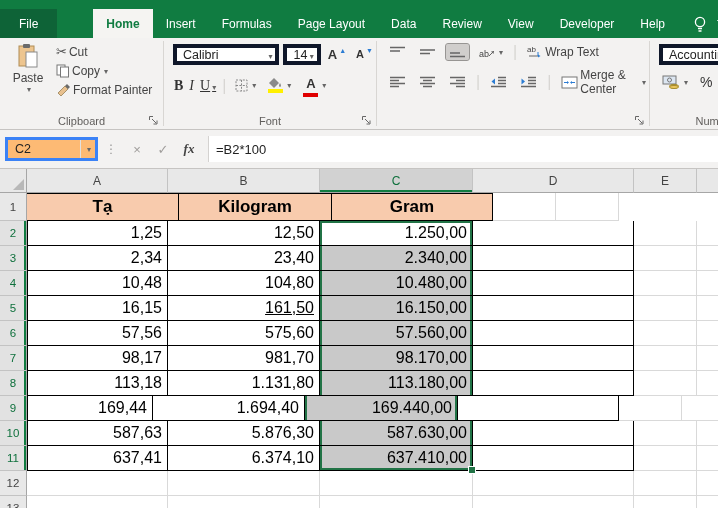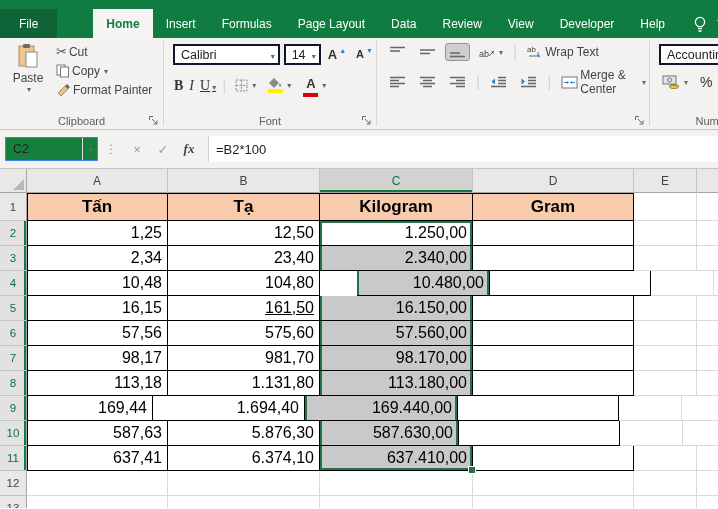--- a/index.html
+++ b/index.html
@@ -12,21 +12,21 @@
   .tab.active{background:#F5F4F2;color:#107C41;font-weight:bold;margin-left:36px;}
   .tellme{margin-left:14px;display:flex;align-items:center;gap:9px;color:#fff;font-size:13px;height:27px;flex:none;cursor:pointer;}
   
   .ribbon{height:91px;background:#F3F2F1;border-bottom:1px solid #C6C4C2;display:flex;overflow:hidden;}
   .rgroup{position:relative;flex:none;padding-top:3px;box-sizing:border-box;height:100%;}
   .vsep{width:1px;background:#D8D6D3;margin:3px 0;flex:none;}
   .glabel{position:absolute;bottom:2px;left:0;right:0;text-align:center;font-size:11px;color:#605E5C;}
   .launcher{position:absolute;right:4px;bottom:3px;width:11px;height:11px;cursor:pointer;}
   .rsmalltext{font-size:12px;color:#444;}
   .dd::after{content:"▾";font-size:8px;color:#666;margin-left:2px;}
-  .combo{background:#fff;border:2px solid #0f172a;height:21px;display:flex;align-items:center;box-sizing:border-box;font-size:12.5px;color:#222;padding-left:6px;cursor:pointer;}
+  .combo{background:#fff;border:4px solid #0f172a;height:21px;display:flex;align-items:center;box-sizing:border-box;font-size:12.5px;color:#222;padding-left:6px;cursor:pointer;}
   .combo .dd{margin-left:auto;padding-right:3px;}
   .iconbtn{display:flex;align-items:center;gap:2px;cursor:pointer;padding:2px 3px;border-radius:2px;}
   .iconbtn.sel{background:#D0CECC;outline:1px solid #979593;}
   .clip-content{display:flex;padding-left:2px;}
   .pastebtn{width:52px;display:flex;flex-direction:column;align-items:center;cursor:pointer;padding-top:2px;}
   .pastebtn .rsmalltext{margin-top:2px;}
   .clipcol{display:flex;flex-direction:column;gap:3px;padding-top:2px;}
   .clipcol .iconbtn{padding:1px 2px;}
   .fontrow1{display:flex;align-items:center;gap:4px;padding-left:9px;margin-top:3px;}
   .fontrow2{display:flex;align-items:center;gap:6px;padding-left:10px;margin-top:7px;}
@@ -35,21 +35,21 @@
   .unl{text-decoration:underline;font-size:14px;color:#333;font-family:"Liberation Serif",serif;}
   .fontA{font-weight:bold;font-size:13px;color:#333;line-height:11px;}
   .colorbar{height:4px;width:15px;margin-top:1px;}
   .alnrow1{display:flex;align-items:center;gap:7px;padding-left:9px;margin-top:2px;}
   .alnrow2{display:flex;align-items:center;gap:7px;padding-left:9px;margin-top:5px;}
   .numrow1{padding-left:9px;margin-top:3px;}
   .numrow2{display:flex;align-items:center;gap:9px;padding-left:9px;margin-top:8px;}
   .pct{font-size:14px;color:#333;}
   
   .fxbar{height:39px;background:#F3F2F1;border-bottom:1px solid #C6C4C2;display:flex;align-items:center;box-sizing:border-box;padding-left:5px;}
-  .namebox{width:93px;height:24px;background:#15803d;border:1px solid #3b82f6;display:flex;align-items:center;box-sizing:border-box;font-size:12.5px;color:#222;padding-left:7px;}
+  .namebox{width:93px;height:24px;background:#fdba74;border:3px solid #3b82f6;display:flex;align-items:center;box-sizing:border-box;font-size:12.5px;color:#222;padding-left:7px;}
   .namebox .dd{margin-left:auto;border-left:1px solid #E1E1E1;height:100%;display:flex;align-items:center;padding:0 4px;}
   .fxdots{color:#999;font-size:12px;margin:0 7px;}
   .fxbtn{width:26px;text-align:center;font-size:13px;color:#9F9D9B;cursor:pointer;}
   .fxbtn.fx{color:#444;font-style:italic;font-family:"Liberation Serif",serif;font-weight:bold;}
   .fxinput{flex:1;height:26px;background:#fff;border-left:1px solid #D4D2D0;margin-left:6px;display:flex;align-items:center;font-size:13px;color:#222;padding-left:7px;}
   
   #grid{height:339px;overflow:hidden;background:#fff;}
   .grow{display:flex;flex:none;width:760px;}
   .corner{width:27px;height:24px;background:#E8E8E8;border-right:1px solid #A6A6A6;border-bottom:1px solid #A6A6A6;box-sizing:border-box;position:relative;flex:none;cursor:pointer;}
   .corner::after{content:"";position:absolute;right:2px;bottom:2px;border-style:solid;border-width:0 0 11px 11px;border-color:transparent transparent #B8B8B8 transparent;}
@@ -350,21 +350,20 @@
       <div class="corner"></div>
       <div class="colhdr" style="width: 141px;">A</div>
       <div class="colhdr" style="width: 152px;">B</div>
       <div class="colhdr hsel" style="width: 153px;">C</div>
       <div class="colhdr" style="width: 161px;">D</div>
       <div class="colhdr" style="width: 63px;">E</div>
       <div class="colhdr" style="width: 63px;">F</div>
     </div>
     <div class="grow" style="height: 28px;">
       <div class="rowhdr">1</div>
-      <div class="cell tc th" style="width: 141px; box-shadow: rgb(0, 0, 0) 1px 1px 0px inset;">Tấn</div>
       <div class="cell tc th" style="width: 152px; box-shadow: rgb(0, 0, 0) 0px 1px 0px inset;">Tạ</div>
       <div class="cell tc th" style="width: 153px; box-shadow: rgb(0, 0, 0) 0px 1px 0px inset;">Kilogram</div>
       <div class="cell tc th" style="width: 161px; box-shadow: rgb(0, 0, 0) 0px 1px 0px inset;">Gram</div>
       <div class="cell" style="width: 63px;"></div>
       <div class="cell" style="width: 63px;"></div>
     </div>
     <div class="grow" style="height: 25px;">
       <div class="rowhdr hsel">2</div>
       <div class="cell tc" style="width: 141px; box-shadow: rgb(0, 0, 0) 1px 0px 0px inset;">1,25</div>
       <div class="cell tc" style="width: 152px;">12,50</div>
@@ -379,21 +378,21 @@
       <div class="cell tc" style="width: 152px;">23,40</div>
       <div class="cell tc gsel" style="width: 153px; box-shadow: rgb(33, 115, 70) 2px 0px 0px inset, rgb(33, 115, 70) -2px 0px 0px inset;">2.340,00</div>
       <div class="cell tc" style="width: 161px;"></div>
       <div class="cell" style="width: 63px;"></div>
       <div class="cell" style="width: 63px;"></div>
     </div>
     <div class="grow" style="height: 25px;">
       <div class="rowhdr hsel">4</div>
       <div class="cell tc" style="width: 141px; box-shadow: rgb(0, 0, 0) 1px 0px 0px inset;">10,48</div>
       <div class="cell tc" style="width: 152px;">104,80</div>
-      <div class="cell tc gsel" style="width: 133px; box-shadow: rgb(33, 115, 70) 2px 0px 0px inset, rgb(33, 115, 70) -2px 0px 0px inset; margin-left: 37px;">10.480,00</div>
+      <div class="cell tc gsel" style="width: 153px; box-shadow: rgb(33, 115, 70) 2px 0px 0px inset, rgb(33, 115, 70) -2px 0px 0px inset;">10.480,00</div>
       <div class="cell tc" style="width: 161px;"></div>
       <div class="cell" style="width: 63px;"></div>
       <div class="cell" style="width: 63px;"></div>
     </div>
     <div class="grow" style="height: 25px;">
       <div class="rowhdr hsel">5</div>
       <div class="cell tc" style="width: 141px; box-shadow: rgb(0, 0, 0) 1px 0px 0px inset;">16,15</div>
       <div class="cell tc" style="width: 152px; text-decoration: underline;">161,50</div>
       <div class="cell tc gsel" style="width: 153px; box-shadow: rgb(33, 115, 70) 2px 0px 0px inset, rgb(33, 115, 70) -2px 0px 0px inset;">16.150,00</div>
       <div class="cell tc" style="width: 161px;"></div>
@@ -433,21 +432,21 @@
       <div class="cell tc" style="width: 152px;">1.694,40</div>
       <div class="cell tc gsel" style="width: 153px; box-shadow: rgb(33, 115, 70) 2px 0px 0px inset, rgb(33, 115, 70) -2px 0px 0px inset;">169.440,00</div>
       <div class="cell tc" style="width: 161px;"></div>
       <div class="cell" style="width: 63px;"></div>
       <div class="cell" style="width: 63px;"></div>
     </div>
     <div class="grow" style="height: 25px;">
       <div class="rowhdr hsel">10</div>
       <div class="cell tc" style="width: 141px; box-shadow: rgb(0, 0, 0) 1px 0px 0px inset;">587,63</div>
       <div class="cell tc" style="width: 152px;">5.876,30</div>
-      <div class="cell tc gsel" style="width: 139px; box-shadow: rgb(33, 115, 70) 2px 0px 0px inset, rgb(33, 115, 70) -2px 0px 0px inset; padding-left: 23px;">587.630,00</div>
+      <div class="cell tc gsel" style="width: 153px; box-shadow: rgb(33, 115, 70) 2px 0px 0px inset, rgb(33, 115, 70) -2px 0px 0px inset; padding-left: 23px;">587.630,00</div>
       <div class="cell tc" style="width: 161px;"></div>
       <div class="cell" style="width: 63px;"></div>
       <div class="cell" style="width: 63px;"></div>
     </div>
     <div class="grow" style="height: 25px;">
       <div class="rowhdr hsel">11</div>
       <div class="cell tc" style="width: 141px; box-shadow: rgb(0, 0, 0) 1px 0px 0px inset;">637,41</div>
       <div class="cell tc" style="width: 152px;">6.374,10</div>
       <div class="cell tc gsel" style="width: 153px; box-shadow: rgb(33, 115, 70) 2px 0px 0px inset, rgb(33, 115, 70) -2px 0px 0px inset, rgb(33, 115, 70) 0px -2px 0px inset;">637.410,00<div class="fillhandle"></div></div>
       <div class="cell tc" style="width: 161px;"></div>

